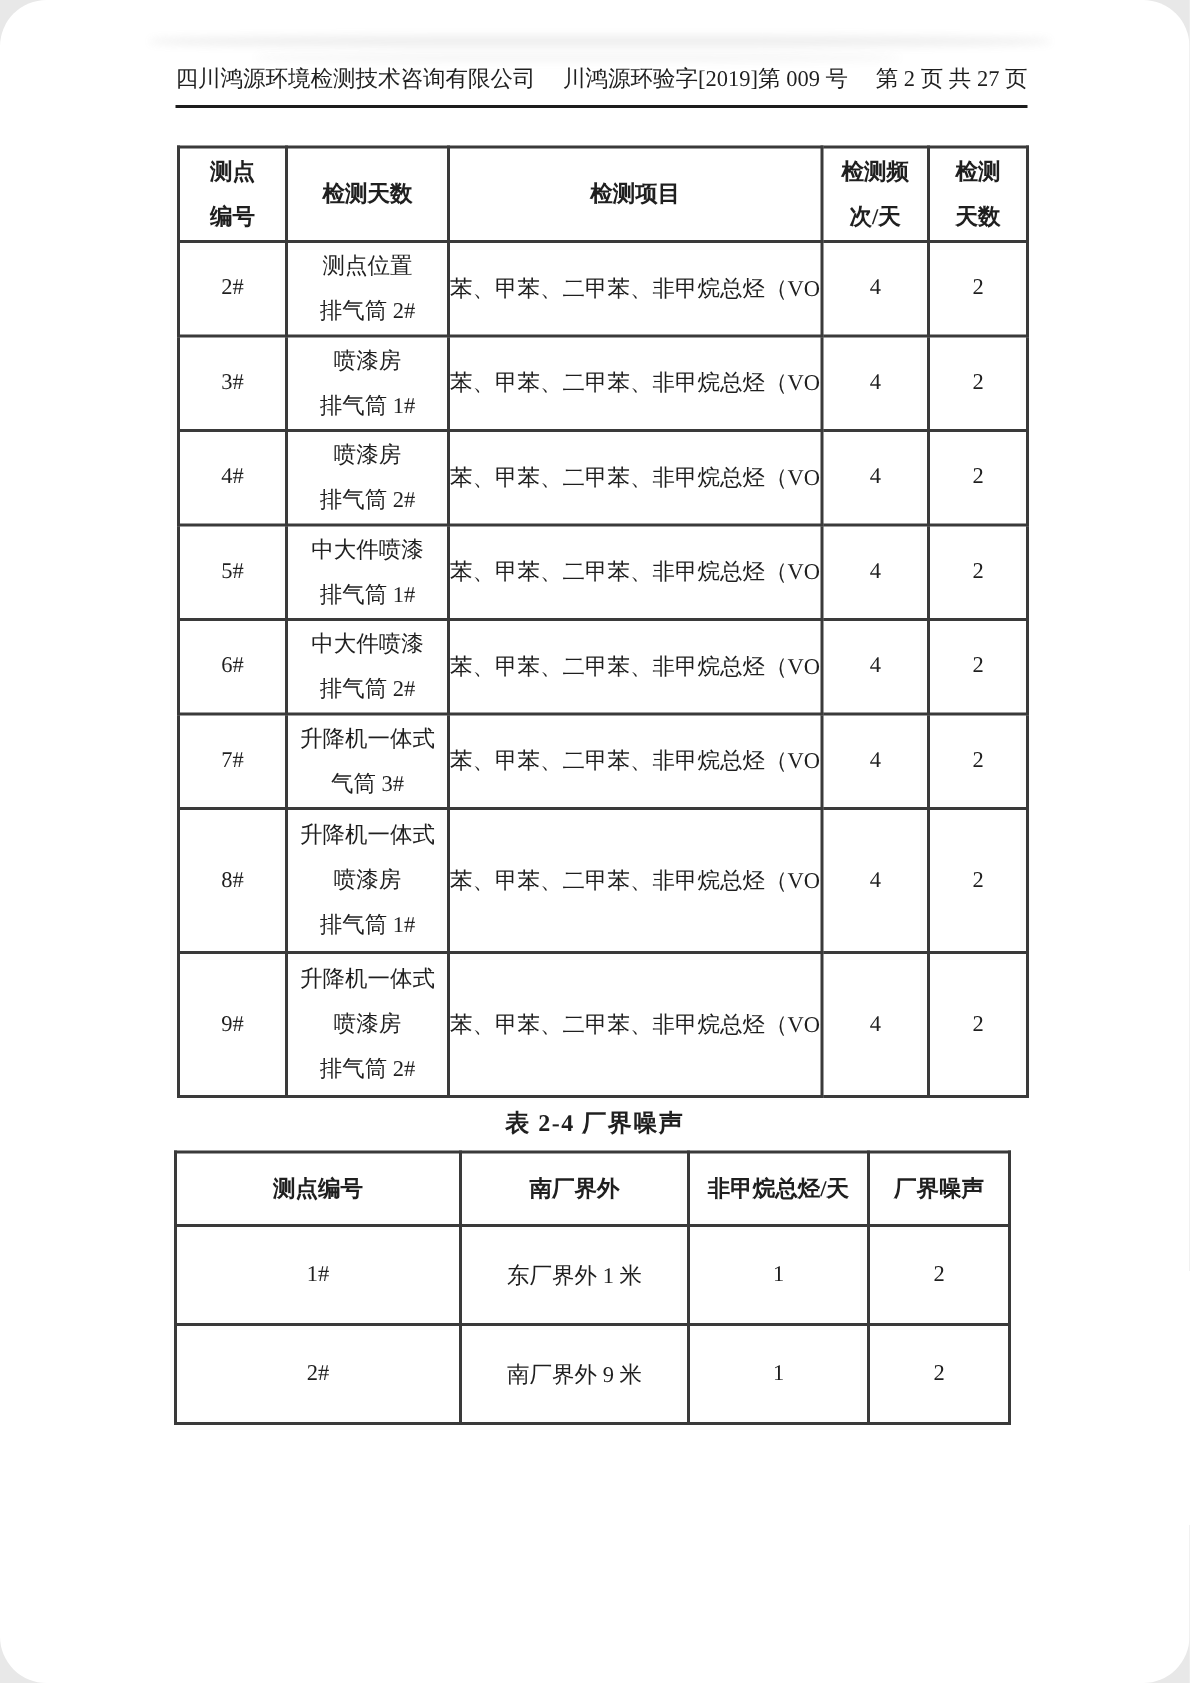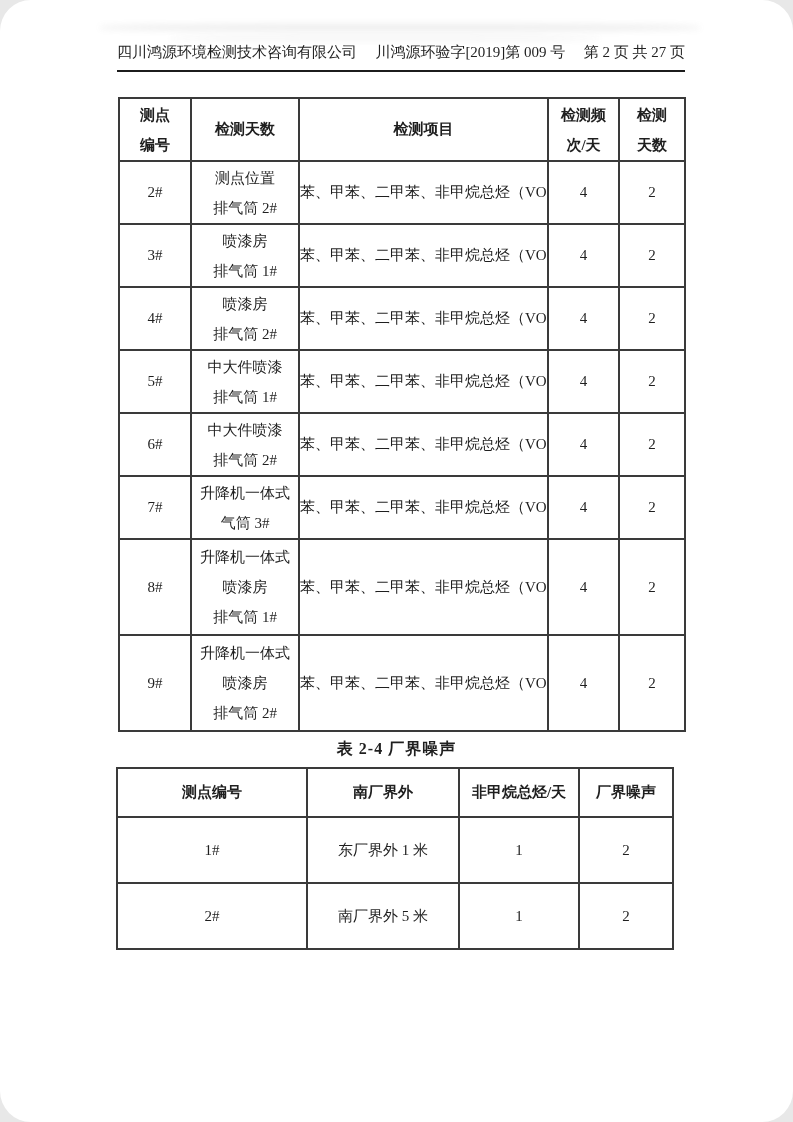--- a/index.html
+++ b/index.html
@@ -208,20 +208,20 @@
     </thead>
     <tbody>
       <tr>
         <td>1#</td>
         <td>东厂界外 1 米</td>
         <td>1</td>
         <td>2</td>
       </tr>
       <tr>
         <td>2#</td>
-        <td>南厂界外 5 米</td>
+        <td>南厂界外 9 米</td>
         <td>1</td>
         <td>2</td>
       </tr>
     </tbody>
   </table>
 
 </div>
 
 </body></html>

